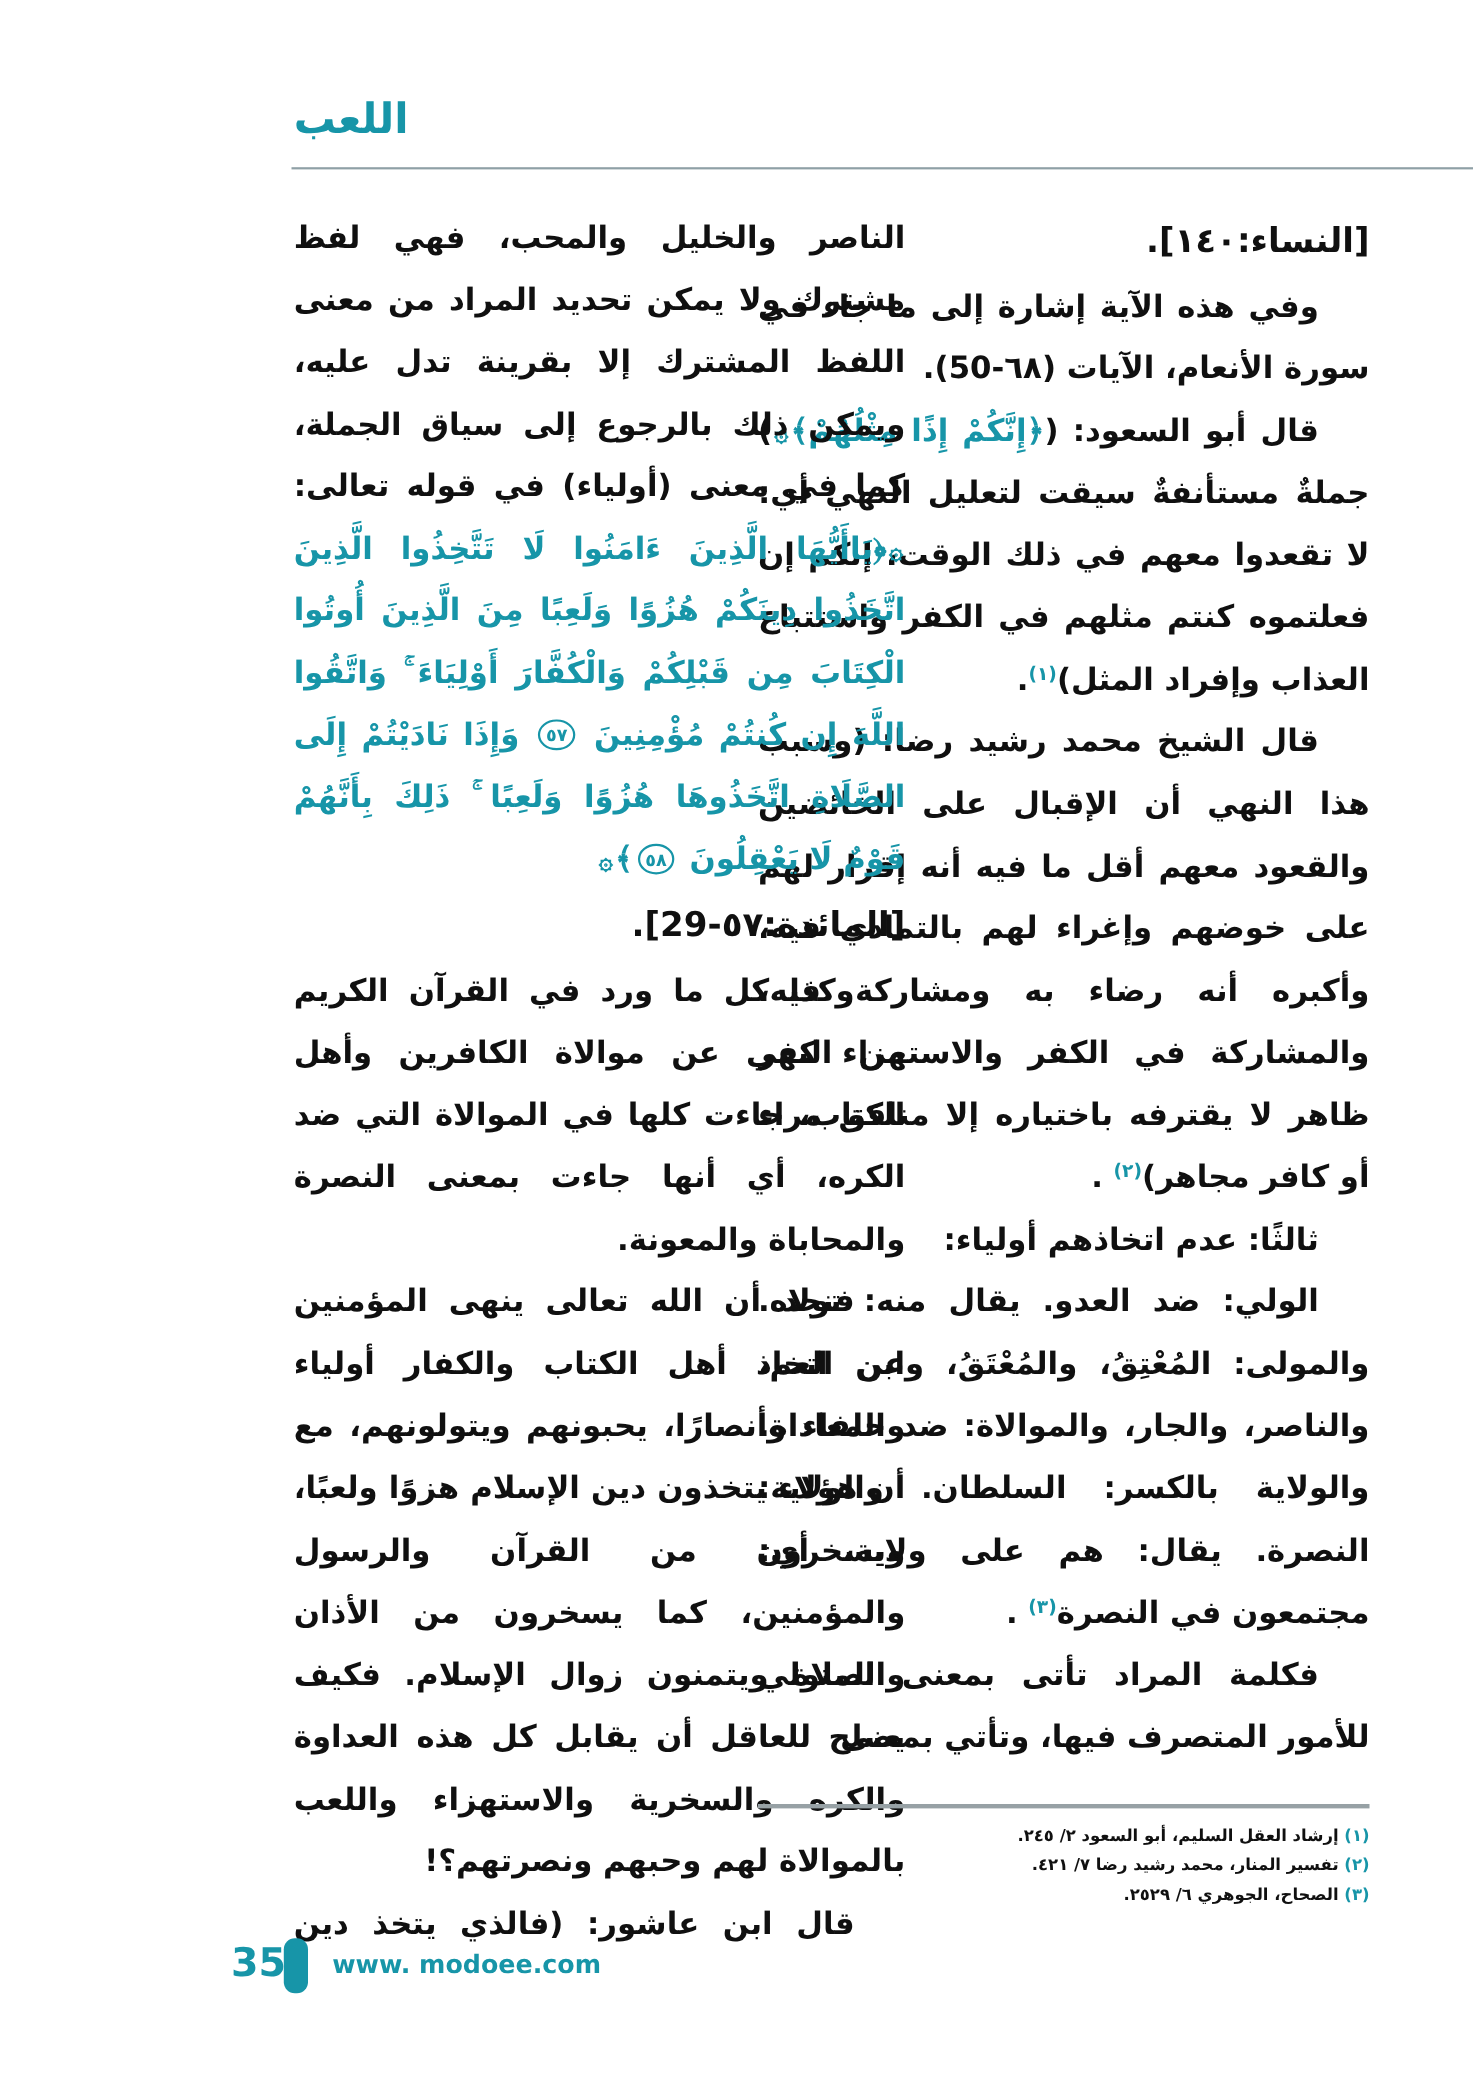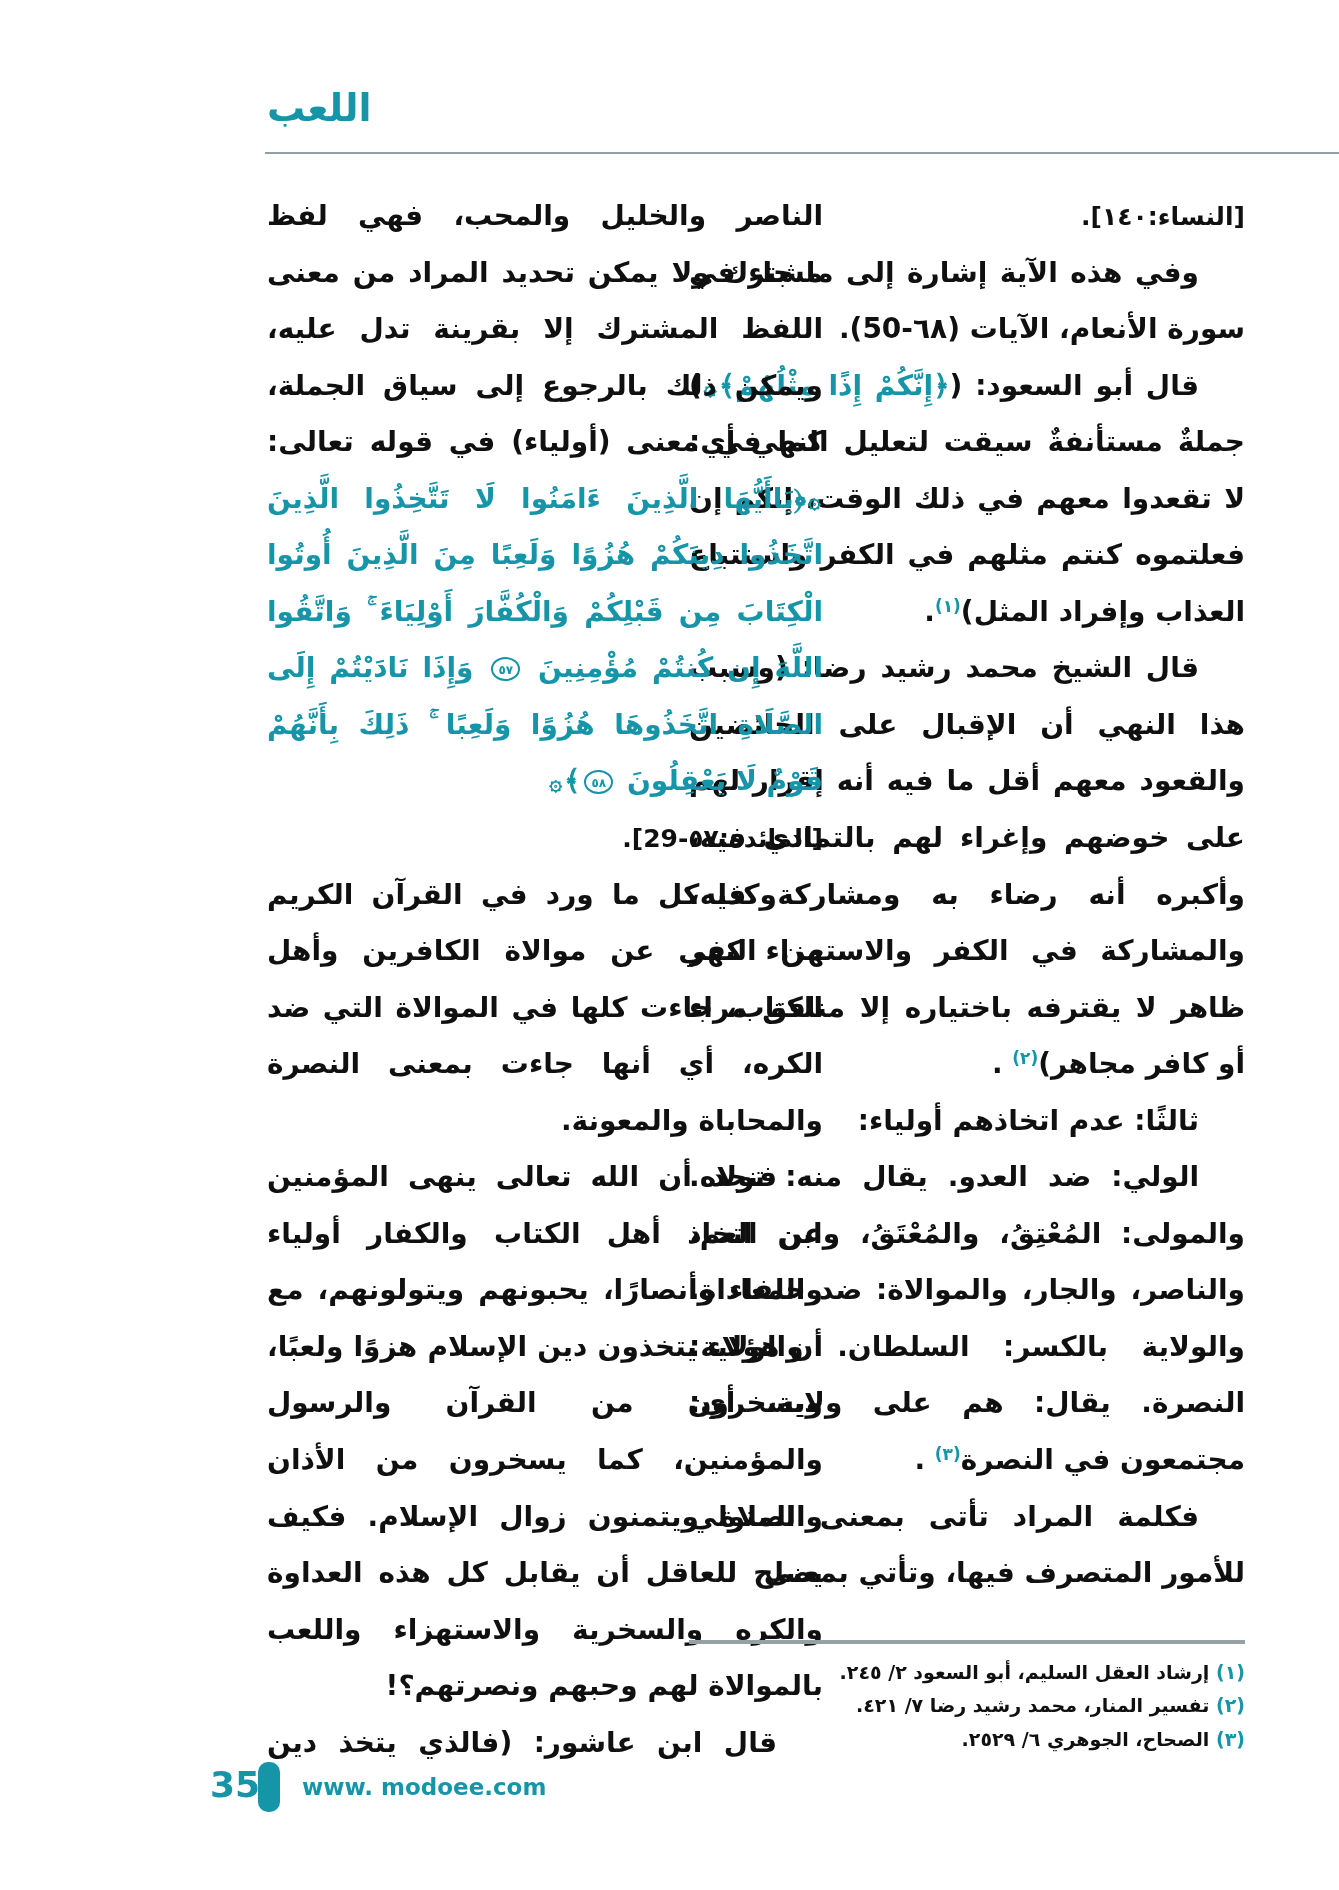--- a/index.html
+++ b/index.html
@@ -29,40 +29,40 @@
     position:absolute; top:188px; width:556px;
     font-size:28px; line-height:2.02; font-weight:700;
     color:var(--text); text-align:justify; direction:rtl;
   }
   .col-right{ right:94px; max-height:1440px; overflow:hidden; }
   .col-left{ left:97px; max-height:1580px; overflow:hidden; }
   .para{ margin:0; }
   .para.indent{ text-indent:46px; }
   .para.flush{ text-indent:0; }
   .seg-text{ color:var(--text); }
-  .seg-ref{ color:var(--text); font-size:25px; }
+  .seg-ref{ color:var(--text); font-size:31px; }
   .seg-quran{ color:var(--accent); }
   .seg-orn{ color:var(--accent); font-size:22px; margin:0 2px; }
   .seg-aya{
     color:var(--accent); border:2px solid var(--accent); border-radius:50%;
-    display:inline-block; font-size:12px; line-height:1; padding:5px 5px 3px;
+    display:inline-block; font-size:16px; line-height:1; padding:5px 5px 3px;
     min-width:28px; text-align:center; margin:0 4px; vertical-align:3px;
     text-indent:0;
   }
   .seg-fnref{
     color:var(--accent); font-size:17px; vertical-align:9px; font-weight:700;
   }
   .footnotes{
     position:absolute; right:94px; top:1640px; width:556px; direction:rtl;
   }
   .fn-sep{
     width:556px; height:4px; background:#97a1a5; margin-bottom:12px;
   }
   .footnotes .para{
-    font-size:19px; line-height:1.75; font-weight:700;
+    font-size:15px; line-height:1.75; font-weight:700;
     color:var(--text); text-align:right;
   }
   .seg-fnnum{ color:var(--accent); }
   .seg-fntext{ color:var(--text); }
   .footer-num{
     position:absolute; left:40px; top:1764px;
     color:var(--accent); font-size:36px; font-weight:700;
   }
   .footer-bar{
     position:absolute; left:88px; top:1762px; width:22px; height:50px;

